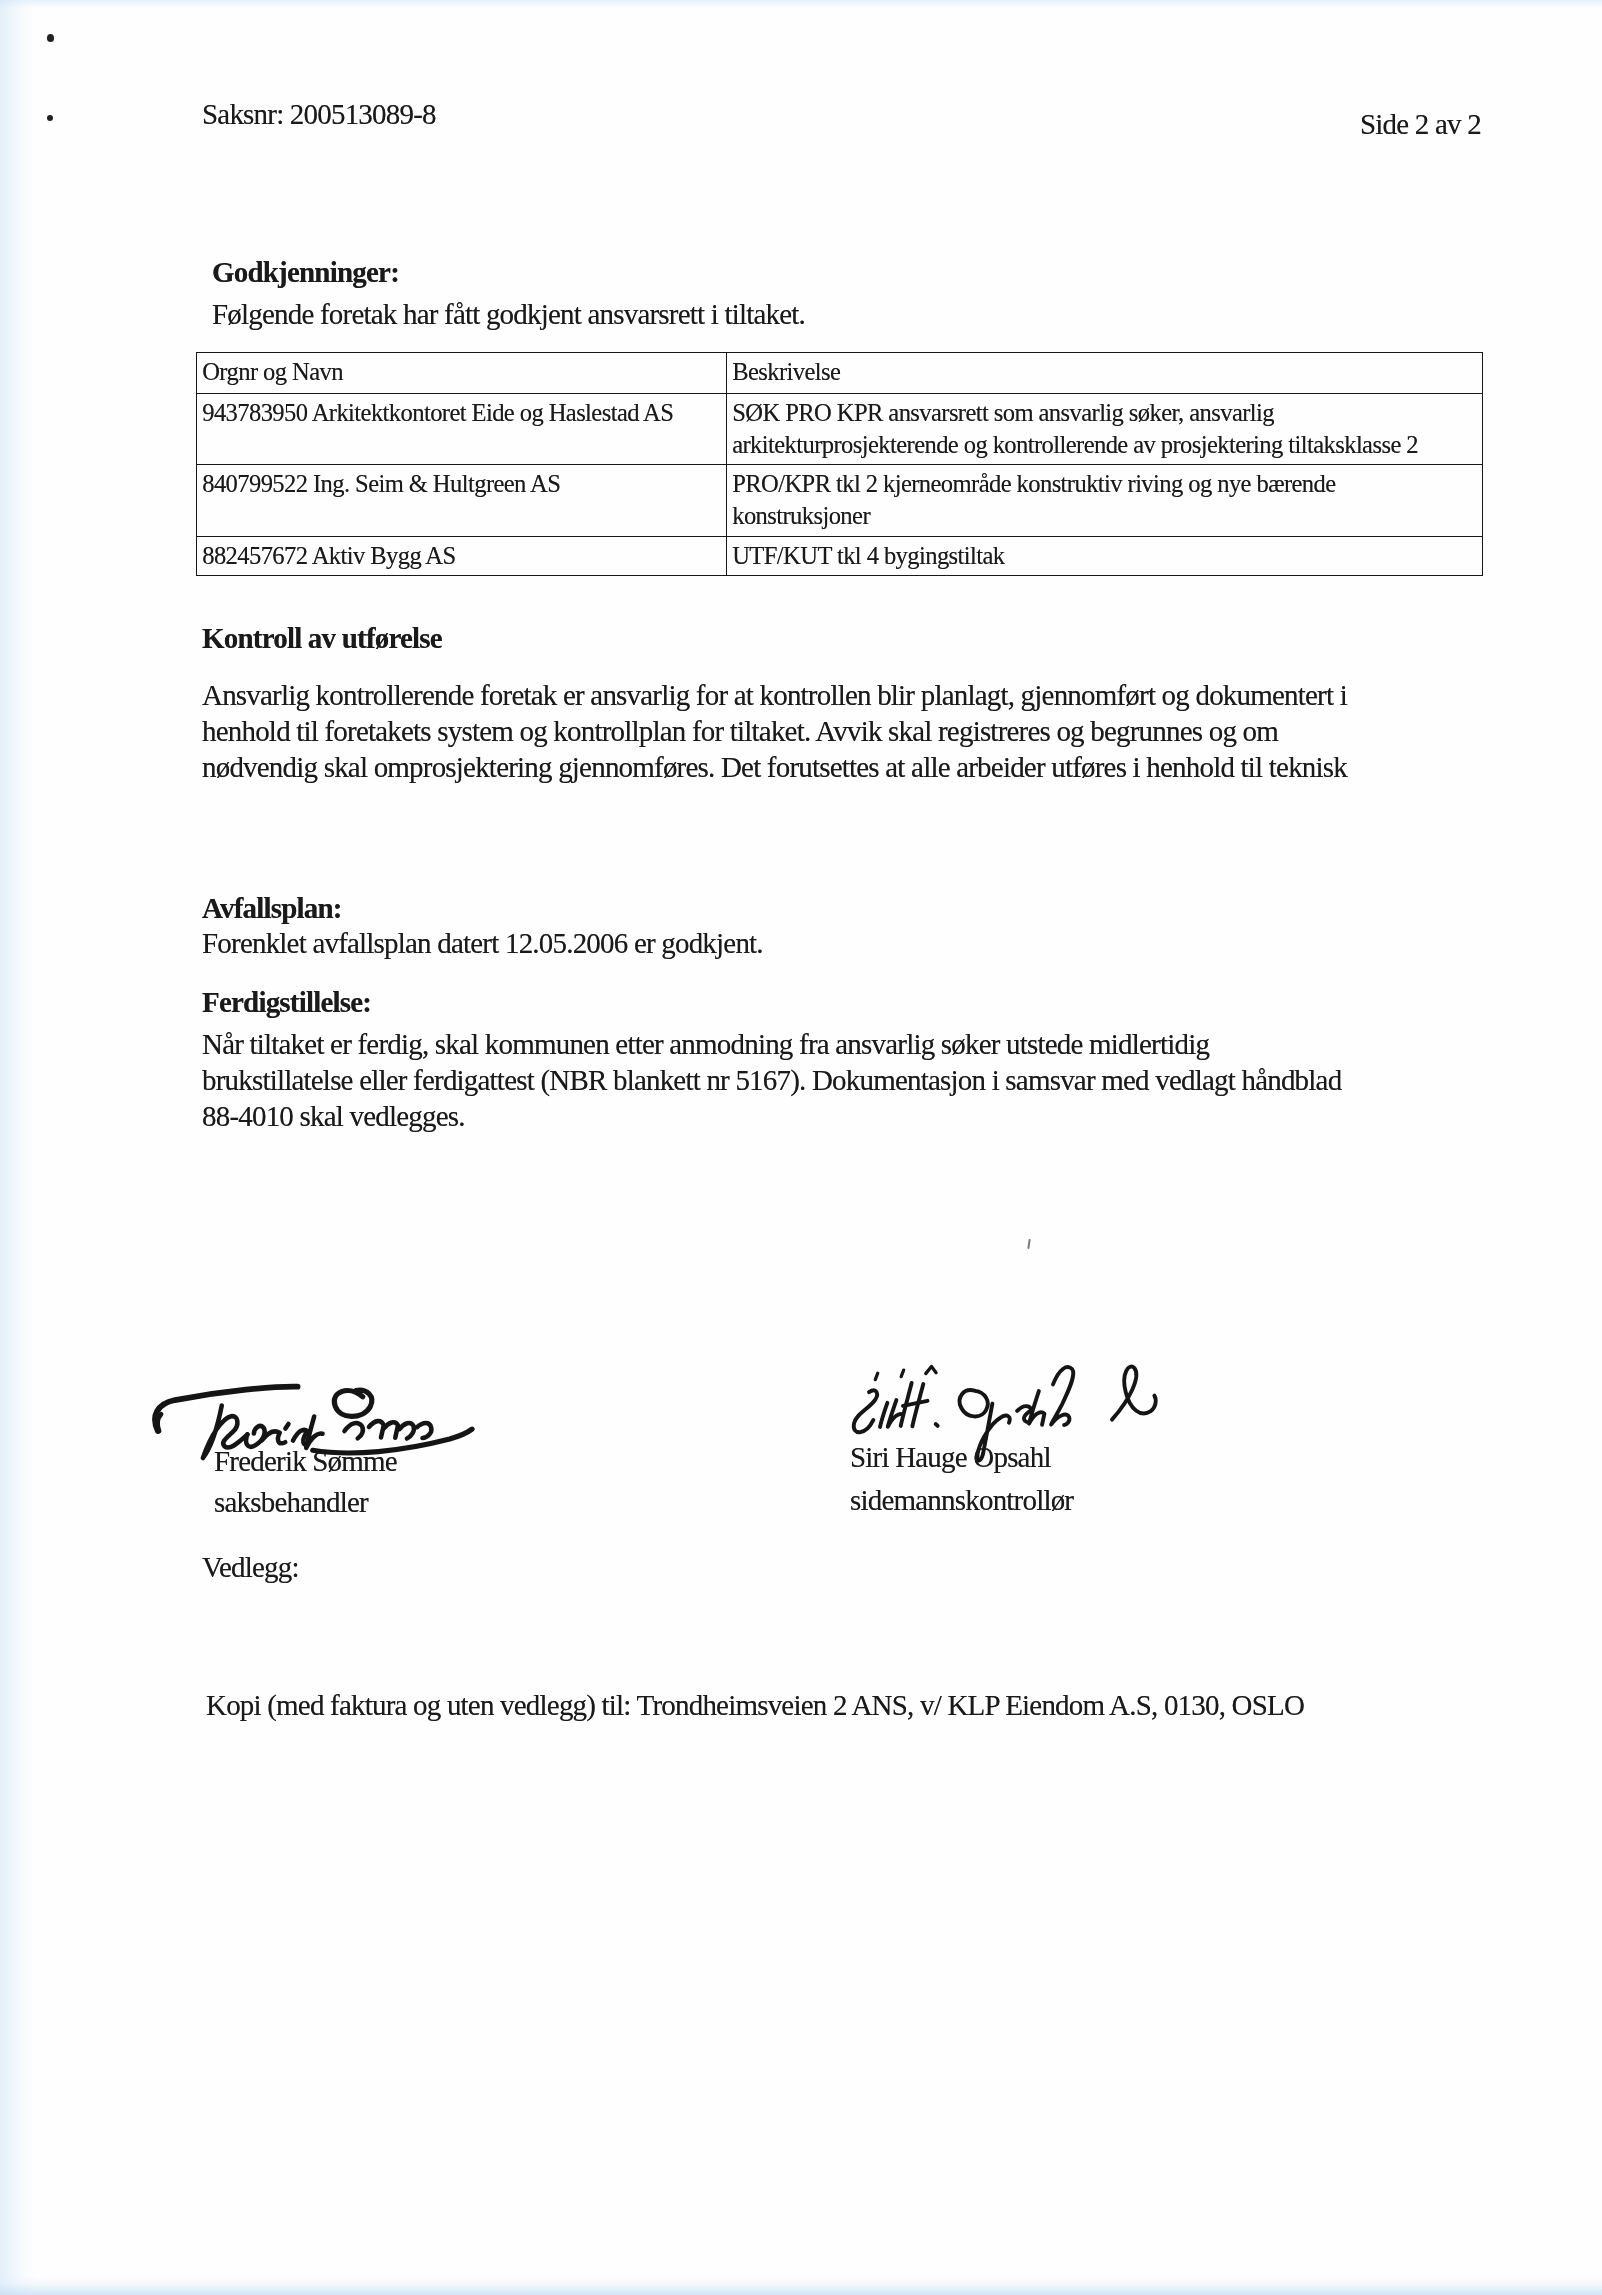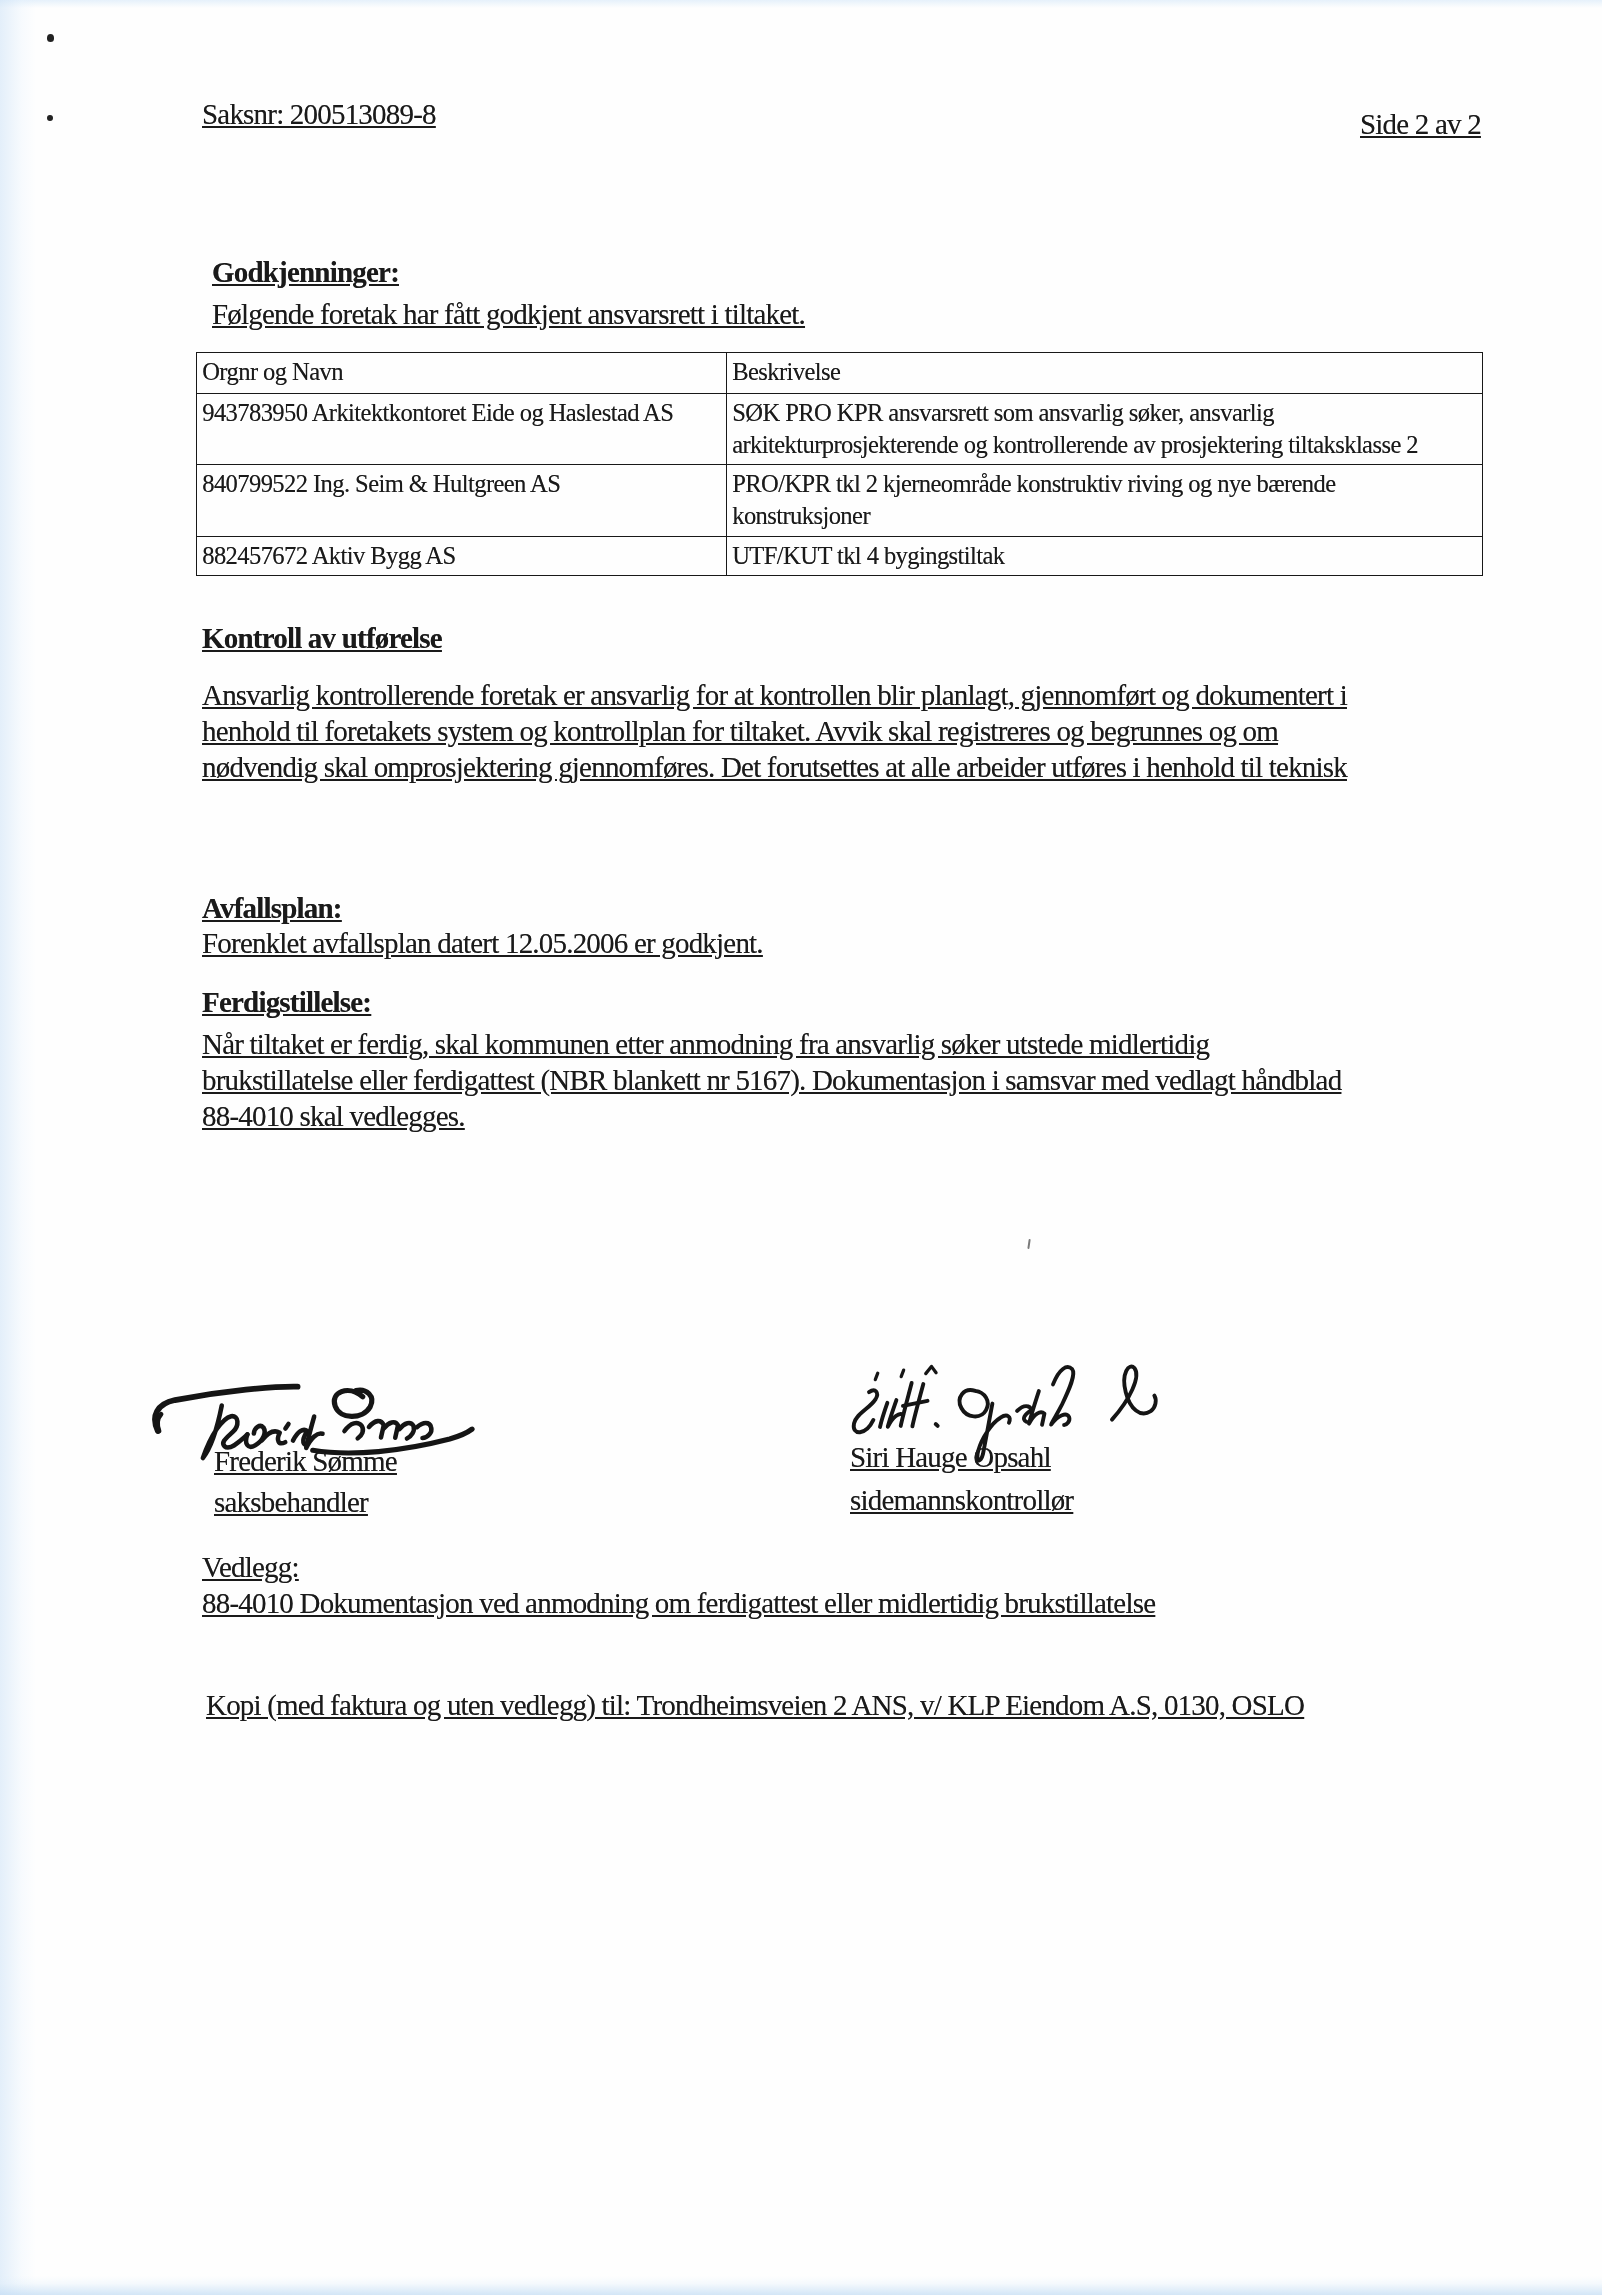--- a/index.html
+++ b/index.html
@@ -31,21 +31,20 @@
     background: linear-gradient(0deg, rgba(196,221,244,0.75), rgba(220,236,250,0.28) 60%, rgba(255,255,255,0));
     pointer-events: none;
   }
   .txt {
     position: absolute;
     font-size: 29px;
     letter-spacing: -0.8px;
     line-height: 37px;
     white-space: nowrap;
     text-shadow: 0 0 0.5px rgba(10,10,10,0.55);
-    text-decoration: underline;
   }
   .bold { font-weight: bold; }
   .lines div { white-space: nowrap; }
   
   .approvals {
     position: absolute;
     left: 196px; top: 352px;
     width: 1286px;
     border-collapse: collapse;
     table-layout: fixed;
@@ -178,18 +177,17 @@
       <path d="M278,86 C288,76 298,77 300,85 C290,91 284,99 292,103" stroke-width="6"></path>
       <path d="M312,56 C303,82 298,98 296,106 C304,91 314,85 320,91 L316,108" stroke-width="6"></path>
       <path d="M334,46 C344,22 356,15 364,23 C370,31 359,54 347,78 C339,93 332,103 330,108 C342,93 354,89 358,97 C360,103 354,109 350,109" stroke-width="6"></path>
       <path d="M424,102 C452,72 470,36 460,23 C452,14 439,31 446,60 C452,86 468,100 484,90 C492,84 494,73 490,66" stroke-width="6"></path>
     </g>
   </svg>
   <div class="txt" style="left:850px; top:1439px;">Siri Hauge Opsahl</div>
   <div class="txt" style="left:850px; top:1482px;">sidemannskontrollør</div>
 
   <div class="txt" style="left:202px; top:1549px;">Vedlegg:</div>
-  <div class="txt" style="left:202px; top:1585px;">88-4010 Dokumentasjon ved anmodning om ferdigattest eller midlertidig brukstillatelse</div>
 
   <div class="txt" style="left:206px; top:1687px;">Kopi (med faktura og uten vedlegg) til: Trondheimsveien 2 ANS, v/ KLP Eiendom A.S, 0130, OSLO</div>
 
 </div>
 
 
 </body></html>

